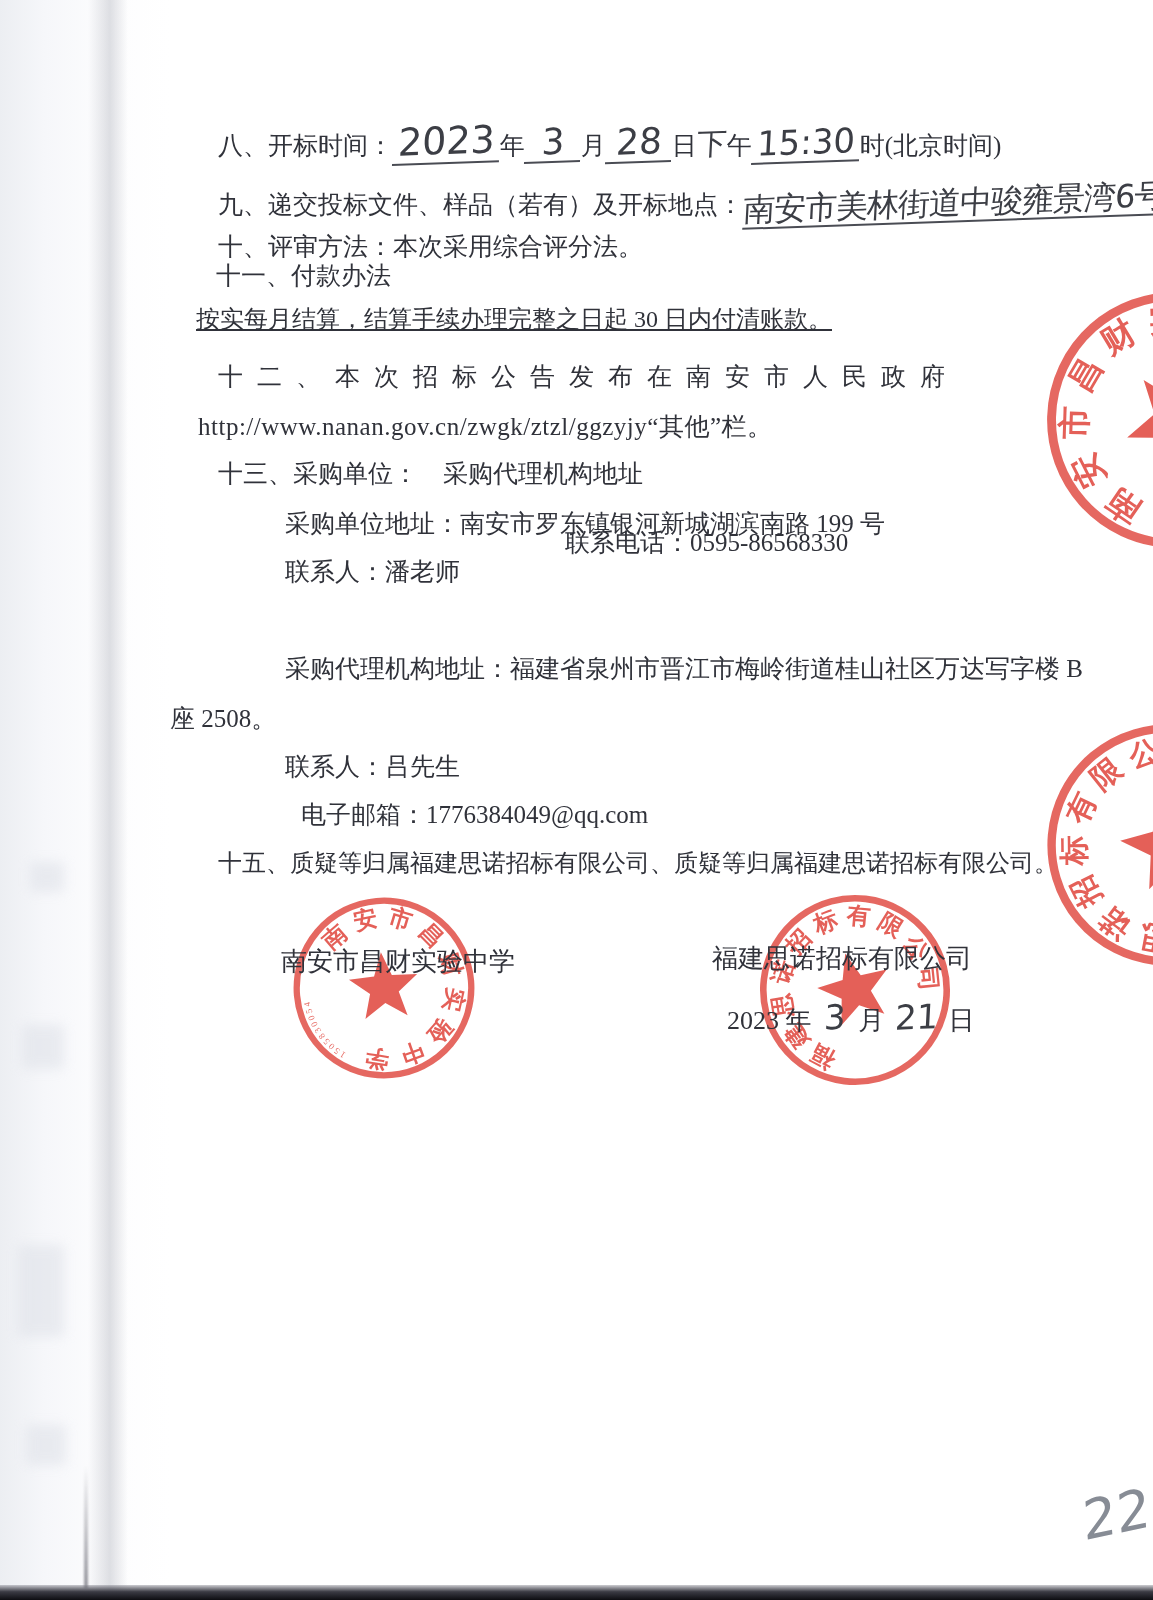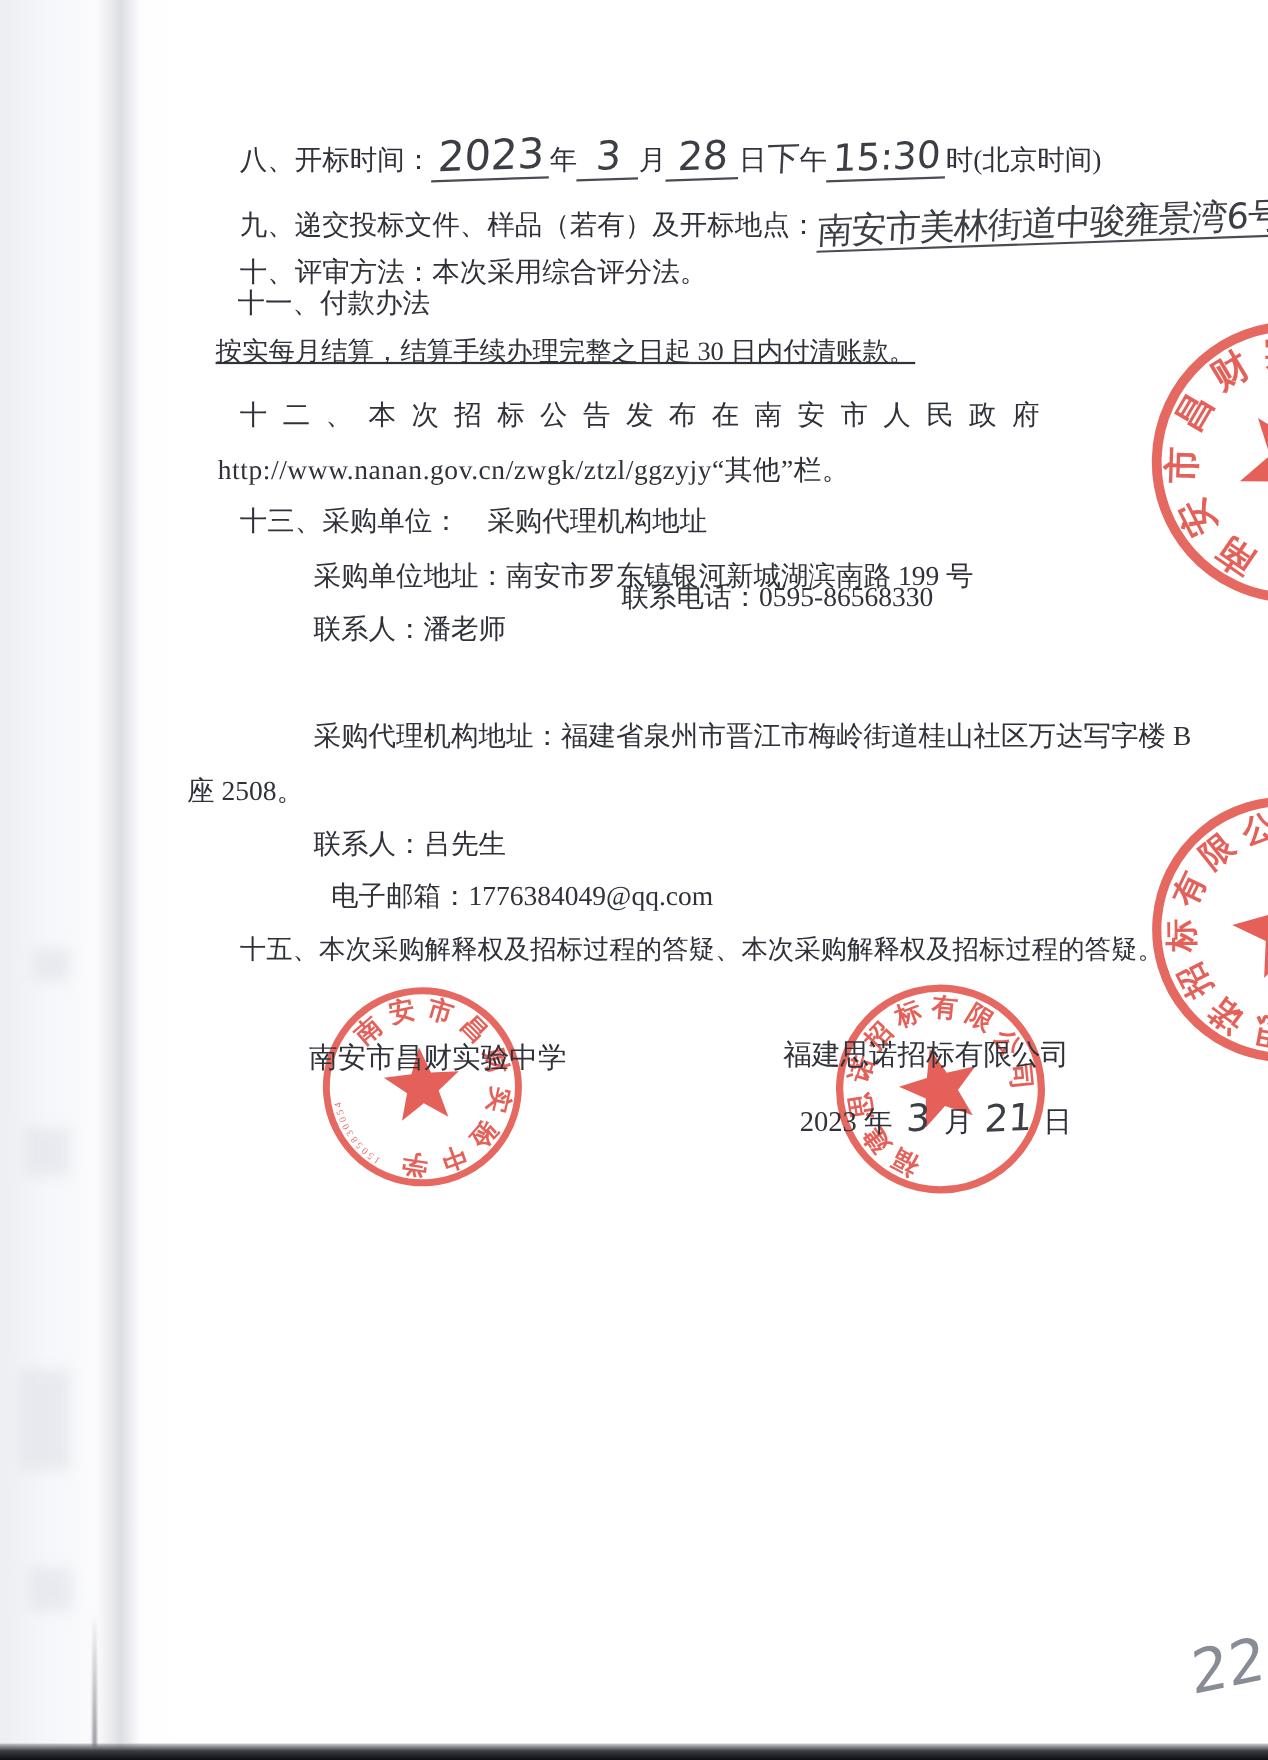--- a/index.html
+++ b/index.html
@@ -93,21 +93,21 @@
   <div class="line body-fs" style="left:218px;top:457px;">十三、采购单位：　采购代理机构地址</div>
   <div class="line body-fs" style="left:285px;top:507px;">采购单位地址：南安市罗东镇银河新城湖滨南路 199 号</div>
   <div class="line body-fs" style="left:285px;top:555px;">联系人：潘老师</div>
   <div class="line body-fs" style="left:565px;top:526px;text-align:center;">联系电话：0595-86568330</div>
 
   <div class="line body-fs" style="left:285px;top:652px;">采购代理机构地址：福建省泉州市晋江市梅岭街道桂山社区万达写字楼 B</div>
   <div class="line body-fs" style="left:170px;top:702px;">座 2508。</div>
   <div class="line body-fs" style="left:285px;top:750px;">联系人：吕先生</div>
   <div class="line body-fs" style="left:285px;top:798px;margin-left:16px;">电子邮箱：1776384049@qq.com</div>
 
-  <div class="line" style="left:218px;top:847px;font-size:24px;">十五、本次采购解释权及招标过程的答疑、本次采购解释权及招标过程的答疑。</div>
+  <div class="line" style="left:218px;top:847px;font-size:24px;">十五、质疑等归属福建思诺招标有限公司、质疑等归属福建思诺招标有限公司。</div>
 
   <div class="line sig-fs" style="left:281px;top:944px;">南安市昌财实验中学</div>
   <div class="line sig-fs" style="left:712px;top:941px;">福建思诺招标有限公司</div>
 
   <div class="line sig-fs" style="left:727px;top:997px;">
     <span>2023</span>
     <span>年</span>
     <span class="hw" style="font-size:34px;margin:0 6px;">3</span>
     <span>月</span>
     <span class="hw" style="font-size:34px;margin:0 4px;">21</span>

